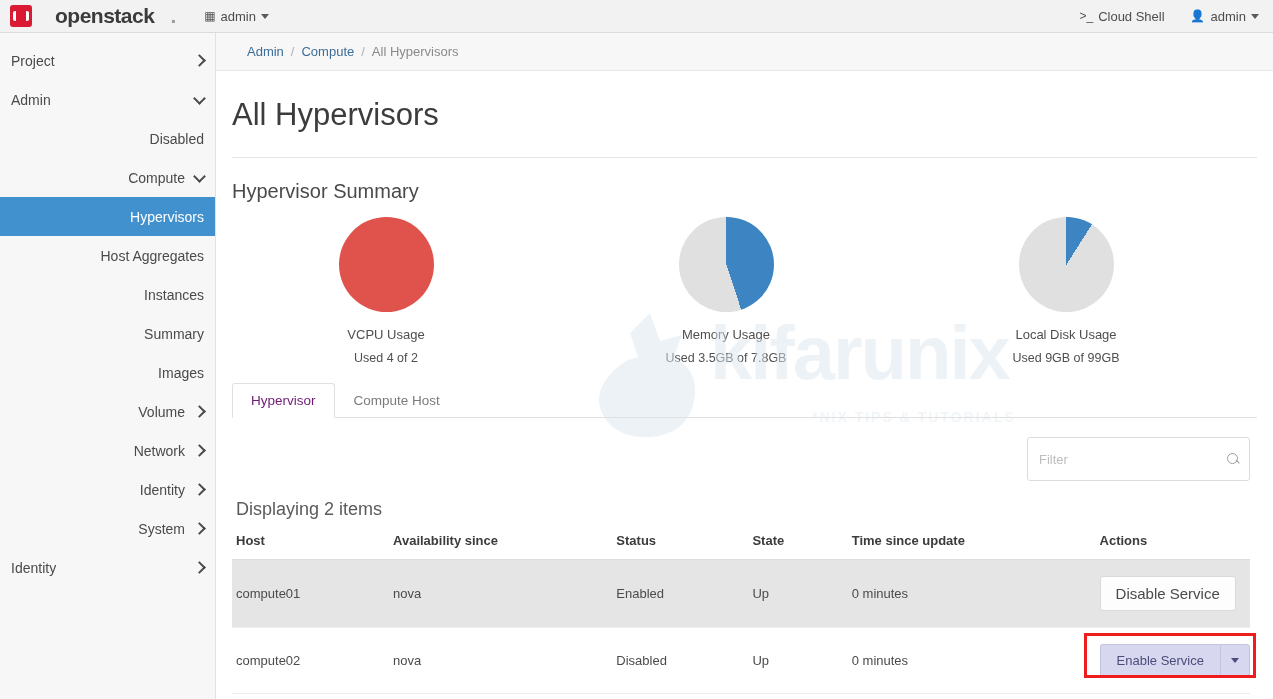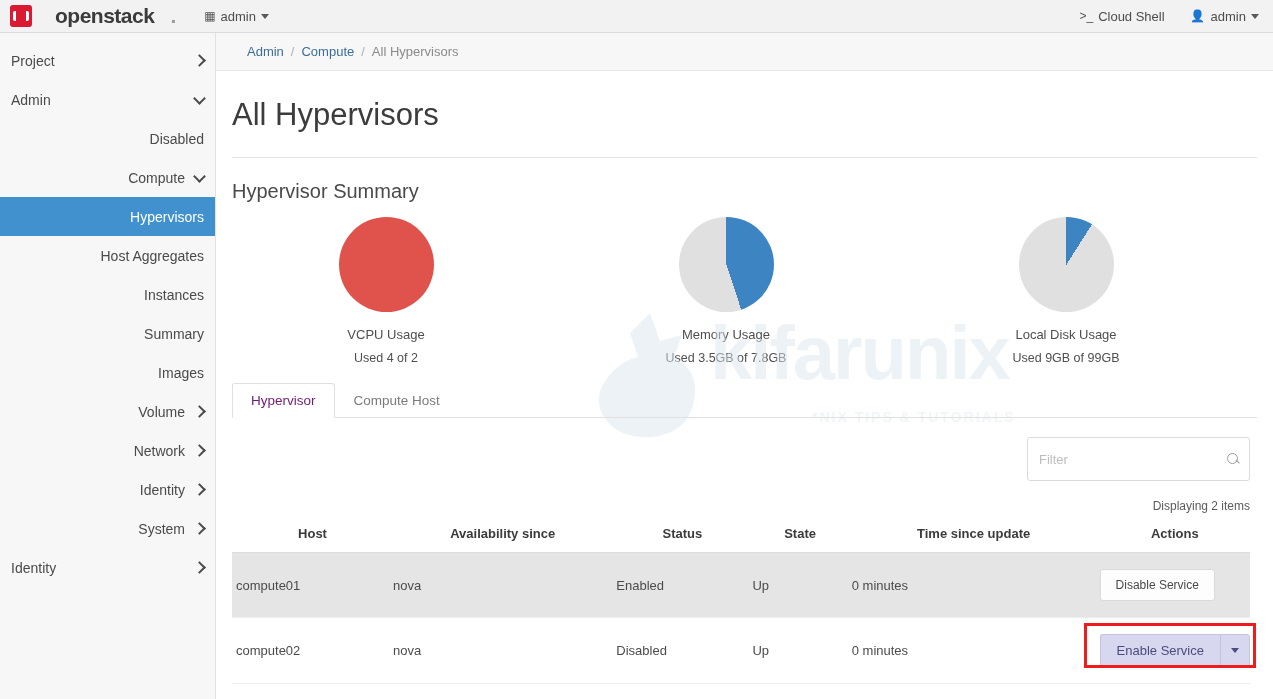--- a/index.html
+++ b/index.html
@@ -140,40 +140,40 @@
     content: ""; position: absolute; left: 0; top: 0; width: 9px; height: 9px;
     border: 1.4px solid #9e9e9e; border-radius: 50%;
   }
   .search-icon::after {
     content: ""; position: absolute; left: 8px; top: 8px; width: 5px; height: 1.4px;
     background: #9e9e9e; transform: rotate(45deg);
   }
 
   
   #table-wrap { padding: 0 23px 0 16px; position: relative; z-index: 2; }
-  .count-line { font-size: 12px; color: #5b5b5b; padding: 18px 0 0 4px; text-align: right; }
+  .count-line { font-size: 18px; color: #5b5b5b; padding: 18px 0 0 4px; }
   table { width: 100%; border-collapse: collapse; margin-top: 13px; }
   th {
-    text-align: center; font-size: 13px; color: #3b3b3b; font-weight: bold;
+    text-align: left; font-size: 13px; color: #3b3b3b; font-weight: bold;
     padding: 0 0 11px 4px; border-bottom: 1px solid #dddddd;
   }
   td {
     font-size: 13px; color: #4b4b4b; padding: 16px 0 16px 4px;
     border-bottom: 1px solid #eeeeee; vertical-align: middle;
   }
   tr.alt td { background: #e5e5e5; }
   .col-host { width: 158px; }
   .col-az   { width: 225px; }
   .col-status { width: 137px; }
   .col-state  { width: 100px; }
   .col-time   { width: 250px; }
   .cell-actions { text-align: left; }
 
   .btn-default {
-    display: inline-block; font-size: 12px; color: #4a4a4a;
+    display: inline-block; font-size: 15px; color: #4a4a4a;
     background: #fdfdfd; border: 1px solid #dadada; border-radius: 3px;
     padding: 8px 15px; cursor: pointer; white-space: nowrap;
   }
   .split-wrap { display: inline-flex; position: relative; }
   .btn-primaryish {
     font-size: 13px; color: #4c4c7a; background: #d7d7f0;
     border: 1px solid #c3c3e2; border-right: none;
     border-radius: 3px 0 0 3px; padding: 8px 16px; cursor: pointer; white-space: nowrap;
   }
   .btn-split-toggle {

